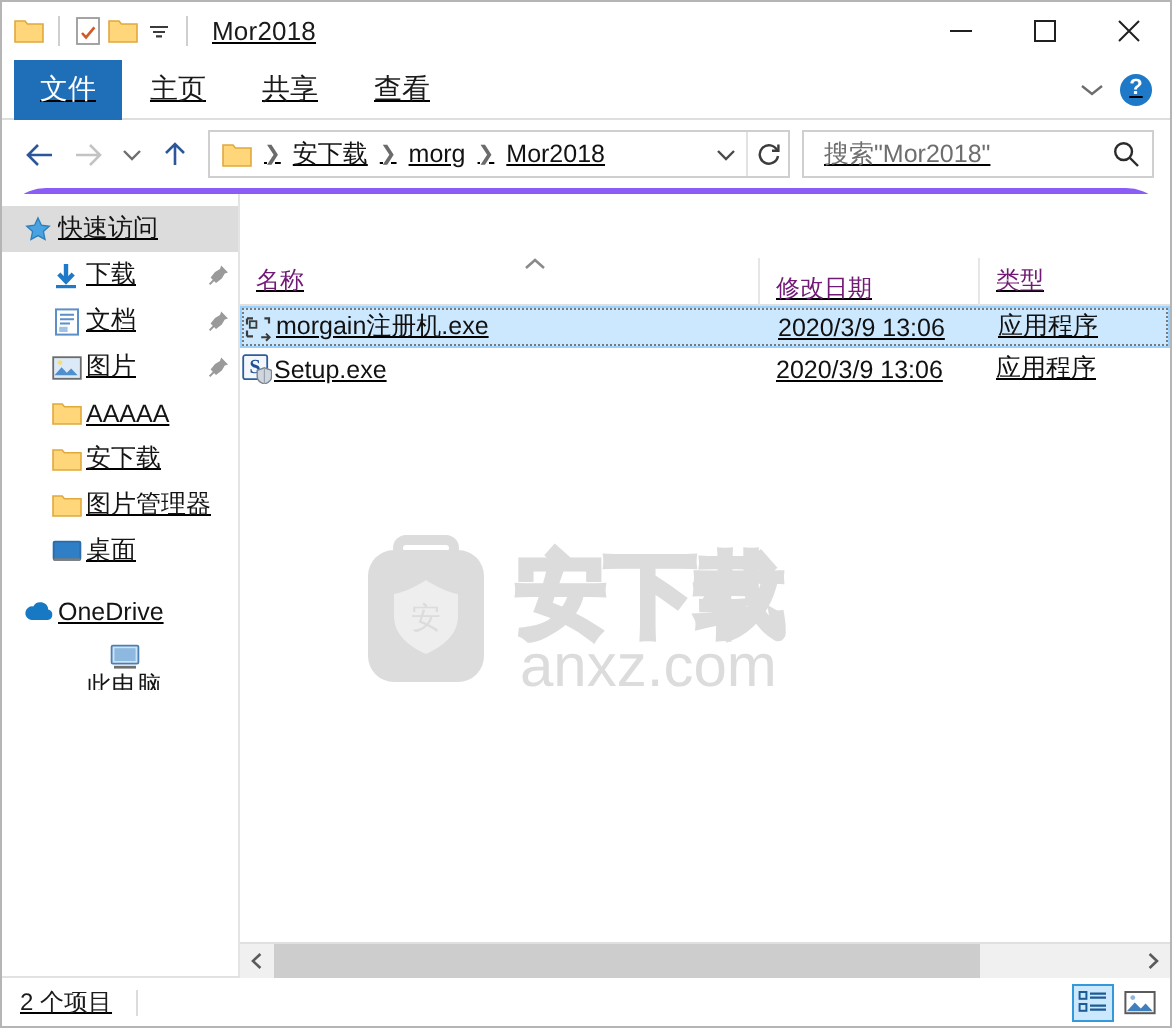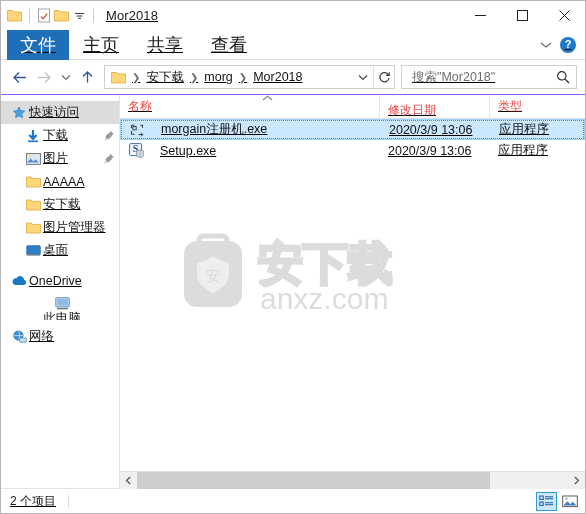--- a/index.html
+++ b/index.html
@@ -76,21 +76,21 @@
     display: flex;
     align-items: stretch;
     background: #ffffff;
     border-bottom: 1px solid #dedede;
     flex: none;
     position: relative;
   }
   .tab {
     display: flex; align-items: center;
     padding: 0 14px;
-    font-size: 18px;
+    font-size: 14px;
     color: #1a1a1a;
     height: 30px;
     white-space: nowrap;
   }
   .tab.file {
     background: #1e6fb8;
     color: #ffffff;
     padding: 0 13px;
     margin-left: 6px;
   }
@@ -187,21 +187,22 @@
     font-family: "Liberation Sans", "DejaVu Sans", sans-serif;
   }
   #search-input::placeholder { color: #6e6e6e; opacity: 1; }
   .mag { color:#2b2b2b; display:flex; align-items:center; padding-right:2px;}
 
   
   #body {
     flex: 1;
     display: flex;
     min-height: 0;
-    border-top: 1px solid #8b5cf6;
+    border-top: 3px solid #8b5cf6;
+    border-radius: 22px;
   }
 
   #sidebar {
     width: 119px;
     background: #ffffff;
     border-right: 1px solid #e4e4e4;
     padding-top: 6px;
     overflow: hidden;
     flex: none;
   }
@@ -235,24 +236,25 @@
     background: #fff;
     position: relative;
   }
 
   #colhead {
     height: 24px;
     display: flex;
     align-items: center;
     border-bottom: 1px solid #e0e0e0;
     font-size: 12px;
-    color: #ef4444;
+    color: #701a75;
     position: relative;
     flex: none;
     background: #fff;
+    margin-top: 32px;
   }
   .col {
     height: 24px;
     display: flex; align-items: center;
     padding-left: 8px;
     border-right: 1px solid #e6e6e6;
     white-space: nowrap;
     position: relative;
   }
   .col.name { width: 260px; }
@@ -280,21 +282,21 @@
     color: #111111;
     position: relative;
   }
   .frow.selected {
     background: #cce8ff;
     border: 1px solid #99d1ff;
     outline: 1px dotted #7a7a7a;
     outline-offset: -2px;
   }
   .fcell { display: flex; align-items: center; white-space: nowrap; overflow: hidden; }
-  .fcell.name { width: 260px; padding-left: 8px; gap: 16px; }
+  .fcell.name { width: 260px; gap: 1px; }
   .fcell.date { width: 110px; padding-left: 8px; color:#111; }
   .fcell.type { flex: 1; padding-left: 8px; color:#111; }
   .fico { width: 16px; height: 16px; flex: none; position: relative; display:flex; align-items:center; justify-content:center;}
 
   
   #watermark {
     position: absolute;
     left: 50px; top: 105px;
     width: 260px; height: 95px;
     pointer-events: none;
@@ -497,20 +499,36 @@
         </span>
         <span class="nav-label">下载</span>
         <span class="nav-pin">
           <svg width="11" height="11" viewBox="0 0 11 11">
               <path d="M6.6.8L10 4.2 8.4 4.8 6.9 7.3 4 9.5 1.3 6.8 3.5 4 6 2.5z" fill="#9a9a9a"></path>
               <path d="M3.3 7.6L.8 10.2" stroke="#9a9a9a" stroke-width="1"></path>
             </svg>
         </span>
       </div>
 
+      <div class="nav-row lvl1">
+        <span class="nav-ico">
+          <svg width="13" height="14" viewBox="0 0 13 14">
+            <rect x="1" y="0.7" width="11" height="12.6" fill="#fff" stroke="#5b8fc9" stroke-width="1"></rect>
+            <path d="M3 3.4h7M3 5.6h7M3 7.8h5" stroke="#5b8fc9" stroke-width="1"></path>
+            <rect x="2.6" y="9.4" width="4.2" height="2.6" fill="#9fc3e8"></rect>
+          </svg>
+        </span>
+        <span class="nav-label">文档</span>
+        <span class="nav-pin">
+          <svg width="11" height="11" viewBox="0 0 11 11">
+              <path d="M6.6.8L10 4.2 8.4 4.8 6.9 7.3 4 9.5 1.3 6.8 3.5 4 6 2.5z" fill="#9a9a9a"></path>
+              <path d="M3.3 7.6L.8 10.2" stroke="#9a9a9a" stroke-width="1"></path>
+            </svg>
+        </span>
+      </div>
 
       <div class="nav-row lvl1">
         <span class="nav-ico">
           <svg width="15" height="12" viewBox="0 0 15 12">
             <rect x="0.6" y="0.6" width="13.8" height="10.8" fill="#dce9f7" stroke="#6c6c6c" stroke-width="0.9"></rect>
             <path d="M1.2 9.6l3.6-4 2.6 2.8 2.2-2.2 3.2 3.4z" fill="#4f8fd0"></path>
             <circle cx="4" cy="3.3" r="1.2" fill="#f5de7a"></circle>
           </svg>
         </span>
         <span class="nav-label">图片</span>
@@ -572,30 +590,20 @@
         <span class="nav-ico">
           <svg width="15" height="13" viewBox="0 0 15 13">
             <rect x="0.8" y="0.8" width="13.4" height="9" rx="0.6" fill="#cfe3f5" stroke="#4a7fb5" stroke-width="0.9"></rect>
             <rect x="2.2" y="2.1" width="10.6" height="6.4" fill="#8db9e0"></rect>
             <path d="M2 11.6h11" stroke="#6f6f6f" stroke-width="1.4"></path>
           </svg>
         </span>
         <span class="nav-label">此电脑</span>
       </div>
 
-      <div class="nav-row lvl0" style="margin-top:5px;">
-        <span class="nav-ico">
-          <svg width="15" height="13" viewBox="0 0 15 13">
-            <circle cx="6.4" cy="5.6" r="4.6" fill="#3b8ed0" stroke="#2a6ba8" stroke-width="0.8"></circle>
-            <path d="M1.9 5.6h9M6.4 1c1.6 1.7 1.6 7.5 0 9.2" fill="none" stroke="#d6e9f8" stroke-width="0.8"></path>
-            <rect x="7.6" y="8" width="6.6" height="4.2" rx="0.5" fill="#cfe3f5" stroke="#4a7fb5" stroke-width="0.8"></rect>
-          </svg>
-        </span>
-        <span class="nav-label">网络</span>
-      </div>
     </div>
 
     <div id="content">
 
       <div id="colhead">
         <div class="col name">
           <span>名称</span>
         </div>
         <div class="col date">
           <span>修改日期</span>

